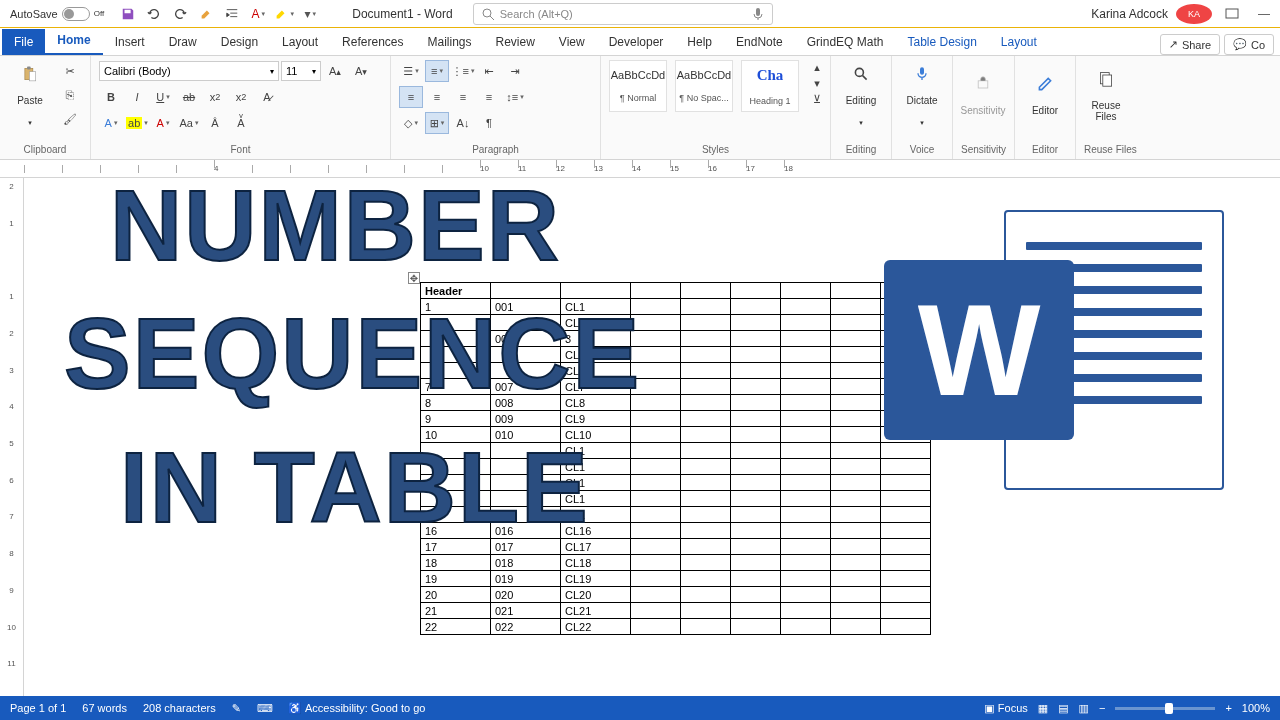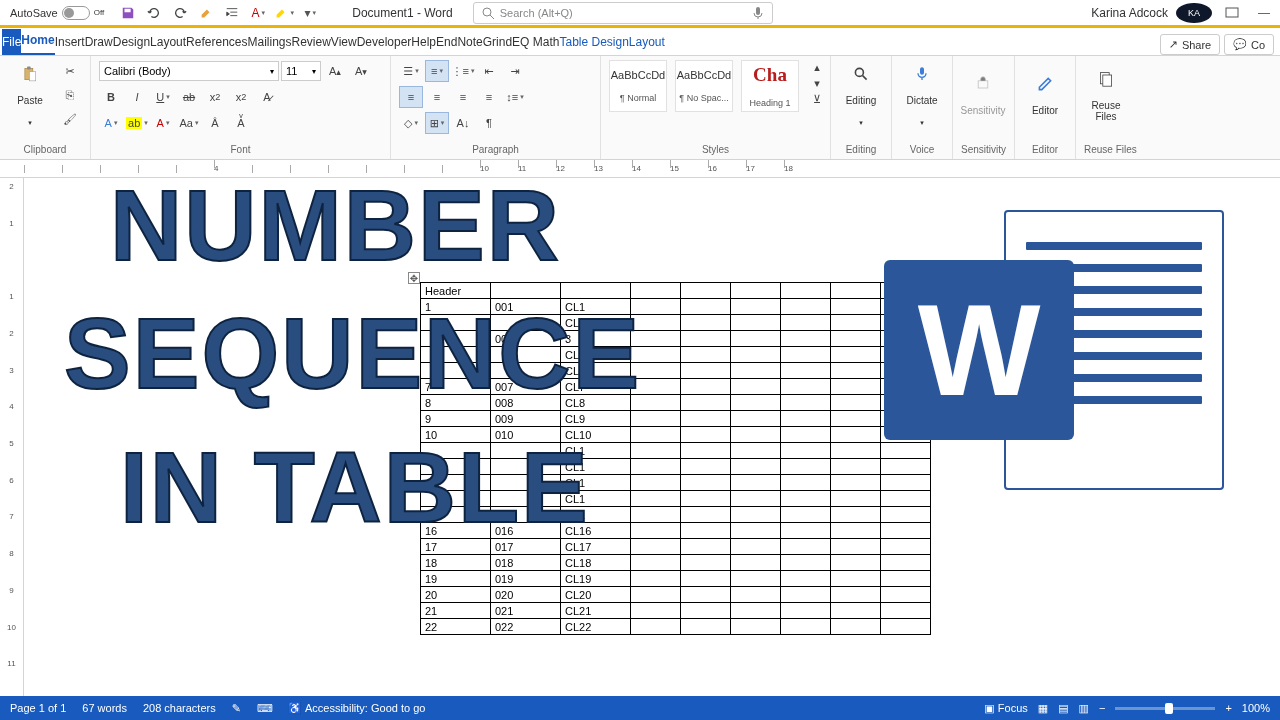--- a/index.html
+++ b/index.html
@@ -1,33 +1,33 @@
 <!DOCTYPE html>
 <html><head>
 <meta charset="utf-8">
 <style>
 * { margin: 0; padding: 0; box-sizing: border-box; font-family: "Segoe UI", Arial, sans-serif; }
 body { width: 1280px; height: 720px; background: #fff; overflow: hidden; position: relative; font-size: 12px; }
 
 
-.titlebar { height: 28px; background: #fff; display: flex; align-items: center; padding: 0 4px; border-bottom: 3px solid #eab308; }
+.titlebar { height: 28px; background: #fff; display: flex; align-items: center; padding: 0 4px; border-bottom: 1px solid #eab308; }
 .autosave { display: flex; align-items: center; gap: 4px; font-size: 11px; color: #333; padding: 0 6px; }
 .toggle-off { width: 28px; height: 14px; border: 1px solid #999; border-radius: 7px; position: relative; background: #fff; }
 .toggle-off::after { content: ""; position: absolute; left: 1px; top: 1px; width: 10px; height: 10px; border-radius: 50%; background: #999; }
 .qat { display: flex; gap: 2px; margin-left: 6px; }
 .qat-btn, .tb-btn { width: 24px; height: 24px; display: flex; align-items: center; justify-content: center; color: #555; cursor: pointer; }
 .doc-title { flex: 0 0 auto; margin-left: 30px; font-size: 12px; color: #333; }
 .searchbox { flex: 1; max-width: 300px; margin-left: 20px; height: 22px; border: 1px solid #ccc; border-radius: 3px; display: flex; align-items: center; padding: 0 6px; color: #888; font-size: 11px; gap: 4px; }
 .titlebar-right { margin-left: auto; display: flex; align-items: center; gap: 8px; font-size: 12px; color: #333; }
-.avatar { width: 36px; height: 20px; border-radius: 50%; background: #0f172a; color: #fff; font-size: 9px; display: flex; align-items: center; justify-content: center; }
+.avatar { width: 36px; height: 20px; border-radius: 50%; background: #ef4444; color: #fff; font-size: 9px; display: flex; align-items: center; justify-content: center; }
 .sys-btn { width: 24px; height: 24px; display: flex; align-items: center; justify-content: center; color: #555; cursor: pointer; }
 
 
 .ribbon-tabs { height: 28px; display: flex; align-items: flex-end; border-bottom: 1px solid #d4d4d4; padding-left: 2px; }
-.rtab { padding: 6px 0; font-size: 12px; color: #333; cursor: pointer; }
+.rtab { padding: 6px 12px; font-size: 12px; color: #333; cursor: pointer; }
 .rtab.file { background: #185abd; color: #fff; }
 .rtab.active { border-bottom: 2px solid #185abd; color: #185abd; font-weight: 600; }
 .rtab.contextual { color: #185abd; }
 .ribbon-right { margin-left: auto; display: flex; gap: 4px; padding-right: 6px; }
 .share-btn { border: 1px solid #ccc; border-radius: 3px; padding: 3px 8px; font-size: 11px; color: #333; display: flex; align-items: center; gap: 4px; }
 
 
 .ribbon { height: 104px; background: #fafafa; border-bottom: 1px solid #d4d4d4; display: flex; font-size: 11px; }
 .group { border-right: 1px solid #e1e1e1; padding: 4px 8px 2px; display: flex; flex-direction: column; justify-content: space-between; position: relative; }
 .group-label { text-align: center; font-size: 10px; color: #666; padding-bottom: 2px; position: relative; }
@@ -49,21 +49,21 @@
 .ruler-h .tick { width: 38px; position: relative; }
 .ruler-h .tick::before { content: ""; position: absolute; left: 0; top: -4px; height: 8px; border-left: 1px solid #aaa; }
 .doc-area { position: absolute; top: 178px; left: 0; right: 0; bottom: 24px; background: #fff; display: flex; }
 .ruler-v { width: 24px; background: #fff; border-right: 1px solid #d4d4d4; display: flex; flex-direction: column; align-items: center; padding-top: 4px; font-size: 8px; color: #555; }
 .ruler-v .vtick { height: 38px; position: relative; width: 100%; text-align: center; }
 .page { flex: 1; background: #fff; position: relative; overflow: hidden; }
 
 
 .word-table { position: absolute; left: 396px; top: 104px; border-collapse: collapse; font-size: 11px; }
 .word-table td, .word-table th { border: 1px solid #000; padding: 0 4px; height: 16px; text-align: left; font-weight: normal; }
-.word-table th { font-weight: normal; }
+.word-table th { font-weight: bold; }
 .c1 { width: 70px; } .c2 { width: 70px; } .c3 { width: 70px; } .cblank { width: 50px; }
 .table-handle { position: absolute; left: 384px; top: 94px; width: 12px; height: 12px; border: 1px solid #888; display: flex; align-items: center; justify-content: center; font-size: 10px; color: #555; background: #fff; cursor: move; }
 
 
 .overlay { position: absolute; left: 0; width: 100%; text-align: left; font-family: Arial, sans-serif; font-weight: 900; color: #2a4d7f; -webkit-text-stroke: 2px #0d2340; letter-spacing: 2px; pointer-events: none; }
 .ov1 { top: 168px; left: 110px; font-size: 100px; }
 .ov2 { top: 296px; left: 64px; font-size: 100px; }
 .ov3 { top: 430px; left: 120px; font-size: 100px; }
 
 
@@ -270,21 +270,21 @@
       <div class="styles-gallery" id="styles-gallery">
           <div class="style-item">
             <div class="style-preview" style="font-size:11px;">AaBbCcDd</div>
             <div class="style-name">¶ Normal</div>
           </div>
           <div class="style-item">
             <div class="style-preview" style="font-size:11px;">AaBbCcDd</div>
             <div class="style-name">¶ No Spac...</div>
           </div>
           <div class="style-item">
-            <div class="style-preview" style="font-size:19px;font-family:Georgia;font-weight:bold;color:#b91c1c;text-align:right;">Cha</div>
+            <div class="style-preview" style="font-size:15px;font-family:Georgia;font-weight:bold;color:#1d4ed8;text-align:right;">Cha</div>
             <div class="style-name">Heading 1</div>
           </div>
         </div>
       <div class="col" style="justify-content:center;">
         <div class="smbtn" style="height:14px;">▴</div>
         <div class="smbtn" style="height:14px;">▾</div>
         <div class="smbtn" style="height:14px;">⊻</div>
       </div>
     </div>
     <div class="group-label">Styles</div>

